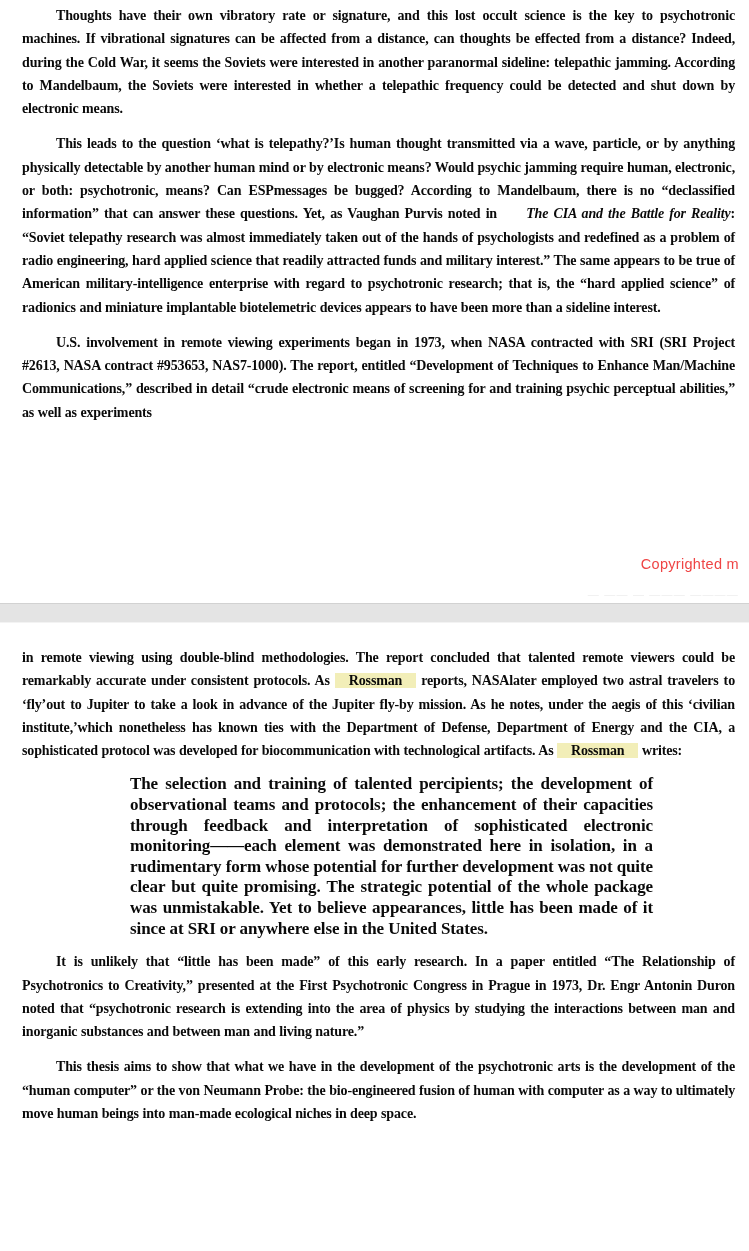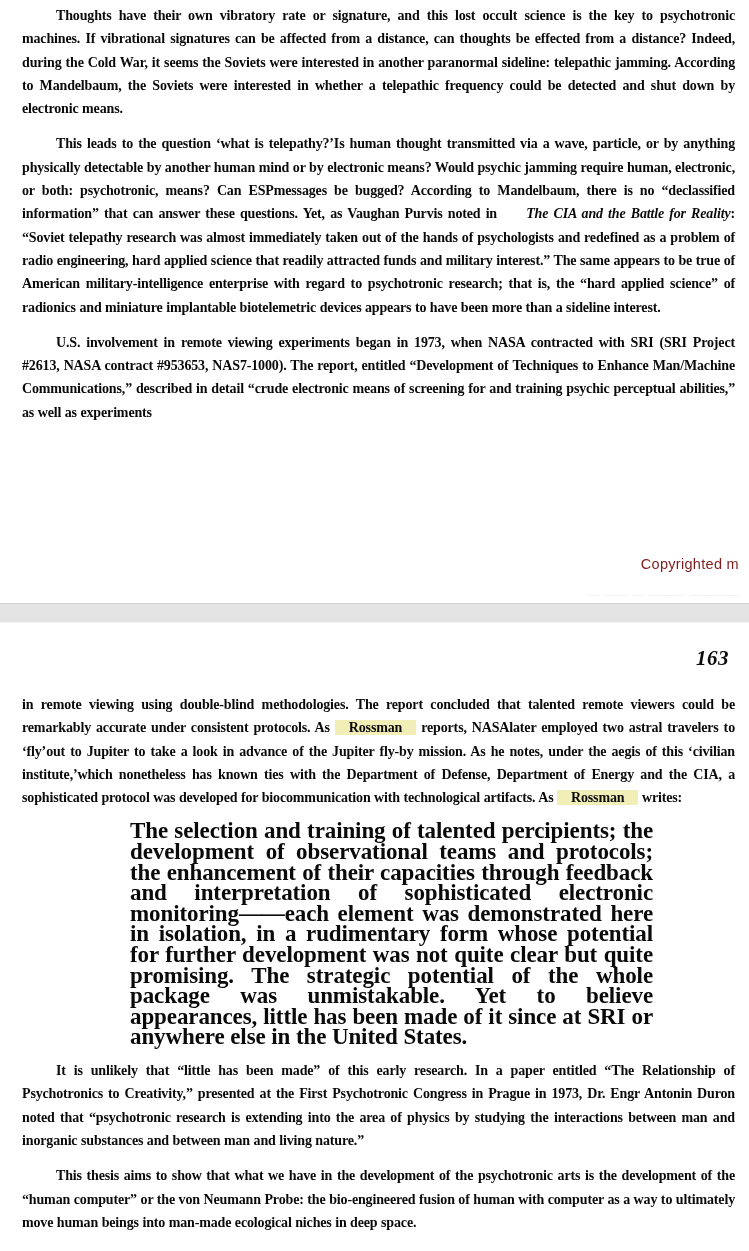--- a/index.html
+++ b/index.html
@@ -57,36 +57,36 @@
   }
 
   
   .blockquote {
     margin: 9px 0 11px 0;
     padding-left: 108px;
     padding-right: 82px;
   }
   .blockquote p {
     margin: 0;
-    font-size: 23px;
+    font-size: 17px;
     line-height: 20.6px;
     text-align: justify;
     text-indent: 0;
     letter-spacing: -0.1px;
     font-weight: 600;
   }
 
   
   .copyright {
     position: absolute;
     right: 10px;
     top: 556px;
     font-family: "Liberation Sans", "DejaVu Sans", sans-serif;
     font-size: 14.5px;
-    color: #7f1d1d;
+    color: #ef4444;
     letter-spacing: 0.3px;
     white-space: nowrap;
     font-weight: 400;
   }
   .copyright-faint {
     position: absolute;
     right: 10px;
     top: 588px;
     font-family: "Liberation Sans", "DejaVu Sans", sans-serif;
     font-size: 11px;
@@ -151,21 +151,20 @@
 </div>
 
 <div class="page-gap">
   <div class="rule"></div>
   <div class="band"></div>
   <div class="band-bottom"></div>
 </div>
 
 <div class="page" id="page-bottom">
 
-  <div class="folio">163</div>
   <div class="spacer-after-folio"></div>
 
   <p class="body-par no-indent"><span>in remote viewing using double-blind methodologies. The report concluded that talented remote viewers could be remarkably accurate under consistent protocols. As </span><span class="hl" style="background: rgb(242, 238, 184);">Rossman</span><span> reports, NASAlater employed two astral travelers to ‘fly’out to Jupiter to take a look in advance of the Jupiter fly-by mission. As he notes, under the aegis of this ‘civilian institute,’which nonetheless has known ties with the Department of Defense, Department of Energy and the CIA, a sophisticated protocol was developed for biocommunication with technological artifacts. As </span><span class="hl" style="background: rgb(242, 238, 184);">Rossman</span><span> writes:</span></p>
 
   <div class="blockquote">
     <p>The selection and training of talented percipients; the development of observational teams and protocols; the enhancement of their capacities through feedback and interpretation of sophisticated electronic monitoring——each element was demonstrated here in isolation, in a rudimentary form whose potential for further development was not quite clear but quite promising. The strategic potential of the whole package was unmistakable. Yet to believe appearances, little has been made of it since at SRI or anywhere else in the United States.</p>
   </div>
 
   <p class="body-par">It is unlikely that “little has been made” of this early research. In a paper entitled “The Relationship of Psychotronics to Creativity,” presented at the First Psychotronic Congress in Prague in 1973, Dr. Engr Antonin Duron noted that “psychotronic research is extending into the area of physics by studying the interactions between man and inorganic substances and between man and living nature.”</p>
 

